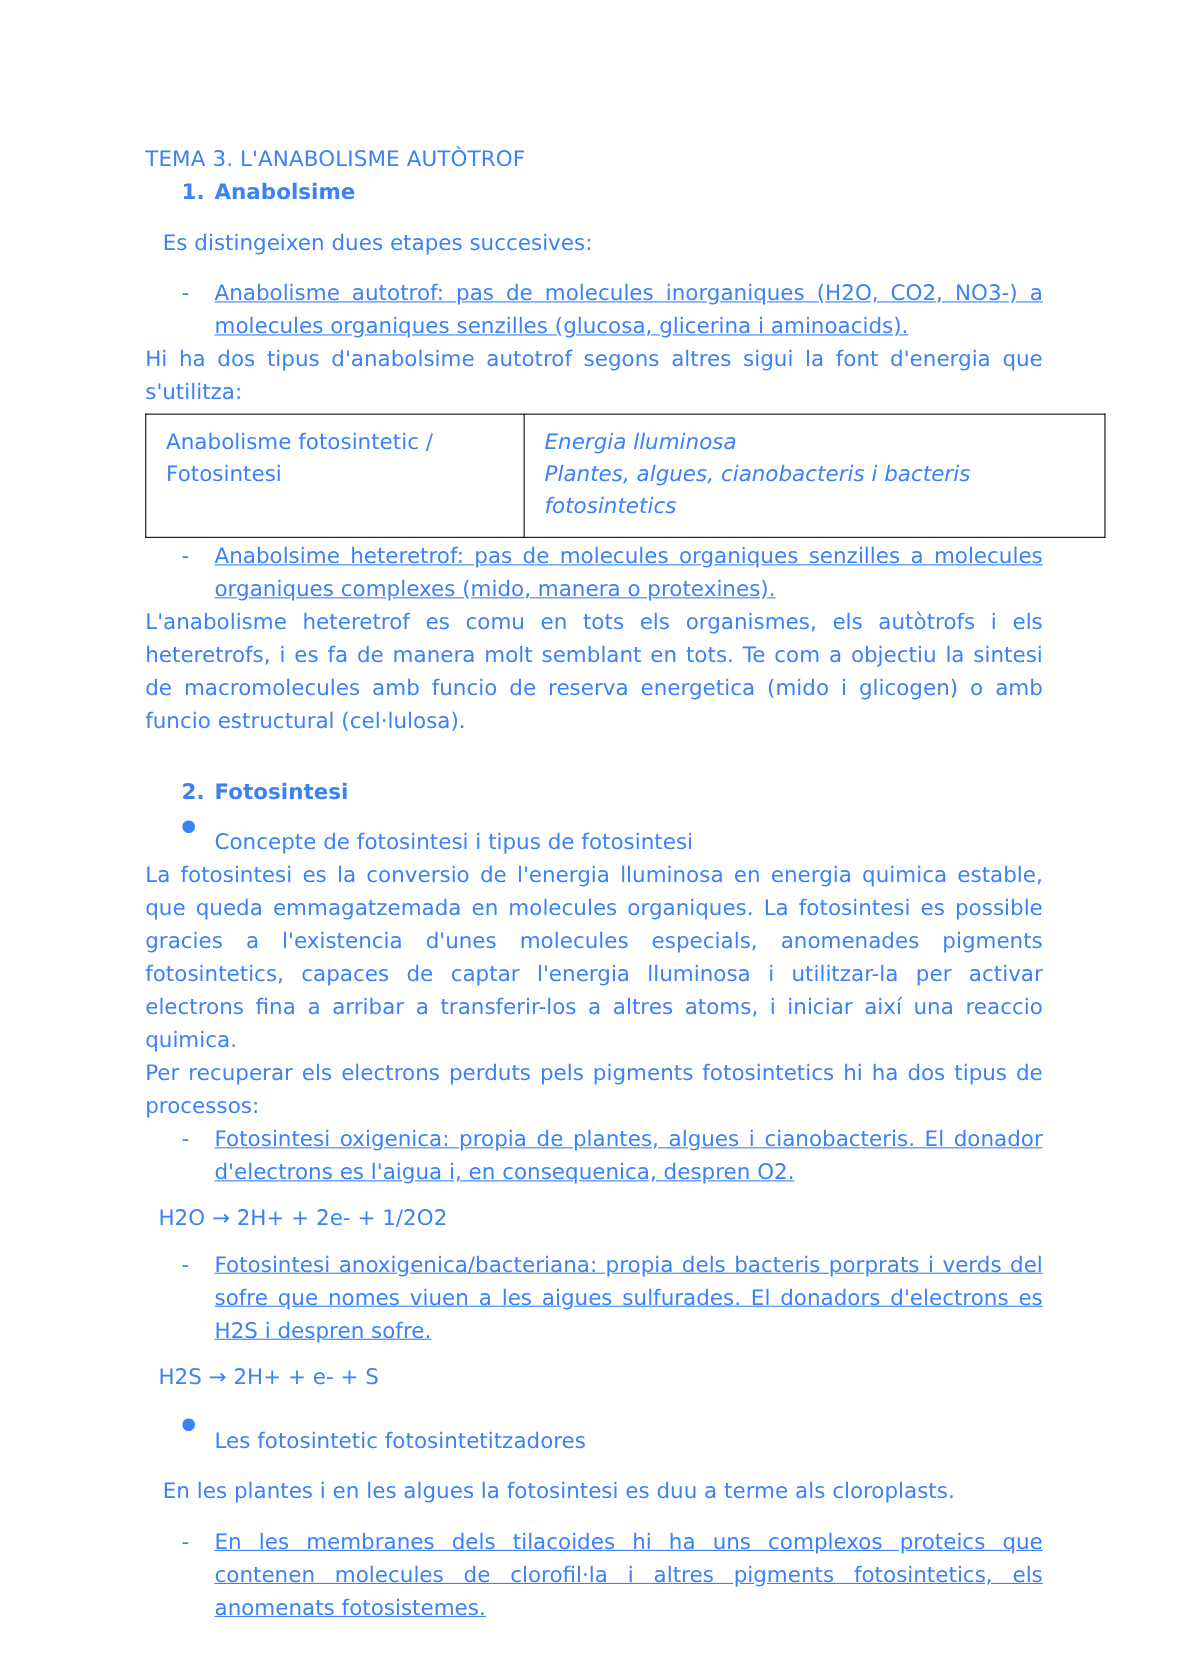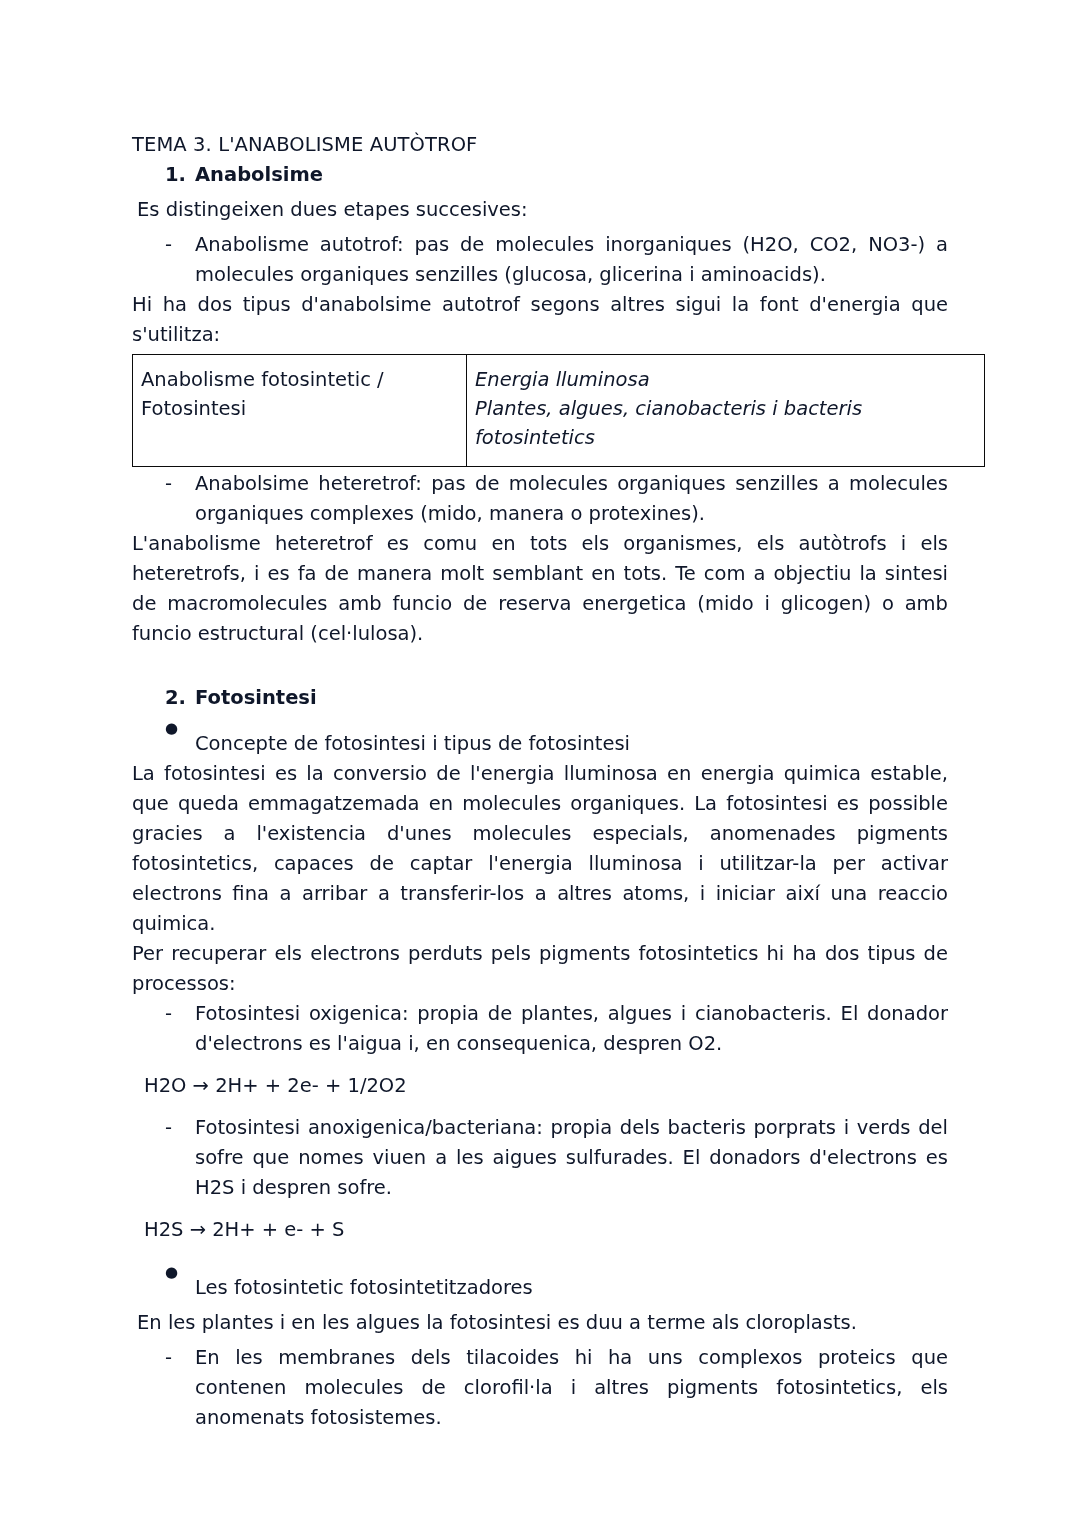--- a/index.html
+++ b/index.html
@@ -19,32 +19,32 @@
     width: 1080px;
     height: 1525px;
     box-sizing: border-box;
     padding: 130px 132px 0 132px;
     background: #ffffff;
   }
   .doc {
     width: 816px;
     font-size: 19.5px;
     line-height: 30px;
-    color: #0f172a;
+    color: #3b82f6;
   }
 
   
   .para {
     text-align: justify;
     text-justify: inter-word;
     margin: 0;
   }
   .para-left {
     text-align: left;
-    margin: 5px;
+    margin: 16px;
   }
   .doc-title {
     text-align: left;
     margin: 0;
     letter-spacing: 0.1px;
   }
 
   
   .num-heading {
     display: flex;
@@ -68,20 +68,21 @@
   }
   .dash-item .marker {
     width: 30px;
     flex: 0 0 30px;
     text-align: left;
   }
   .dash-item .itext {
     flex: 1 1 auto;
     text-align: justify;
     text-justify: inter-word;
+    text-decoration: underline;
   }
 
   
   .bullet-item {
     display: flex;
     margin: 0;
     padding-left: 33px;
   }
   .bullet-item .marker {
     width: 30px;
@@ -104,21 +105,21 @@
   
   table.info-table {
     border-collapse: collapse;
     width: 814px;
     margin: 4px 0 2px 0;
     table-layout: fixed;
   }
   table.info-table td {
     border: 1.6px solid #0b0b0b;
     vertical-align: top;
-    padding: 10px 10px 14px 8px;
+    padding: 10px 10px 14px 18px;
     font-size: 19.5px;
     line-height: 29px;
   }
   table.info-table td.col-left {
     width: 315px;
   }
   table.info-table td.col-right {
     width: 499px;
     font-style: italic;
   }

